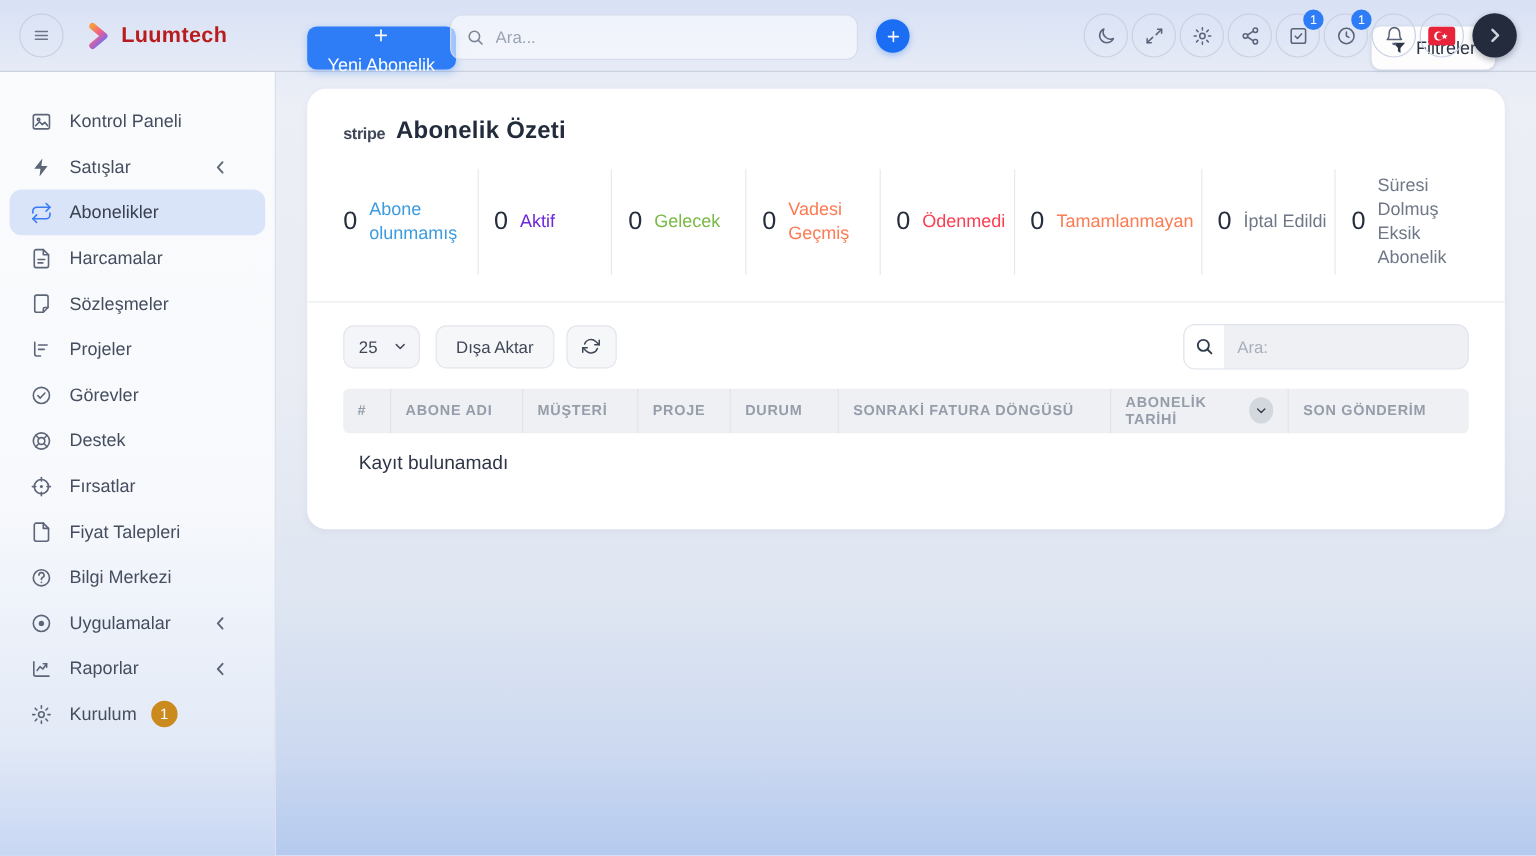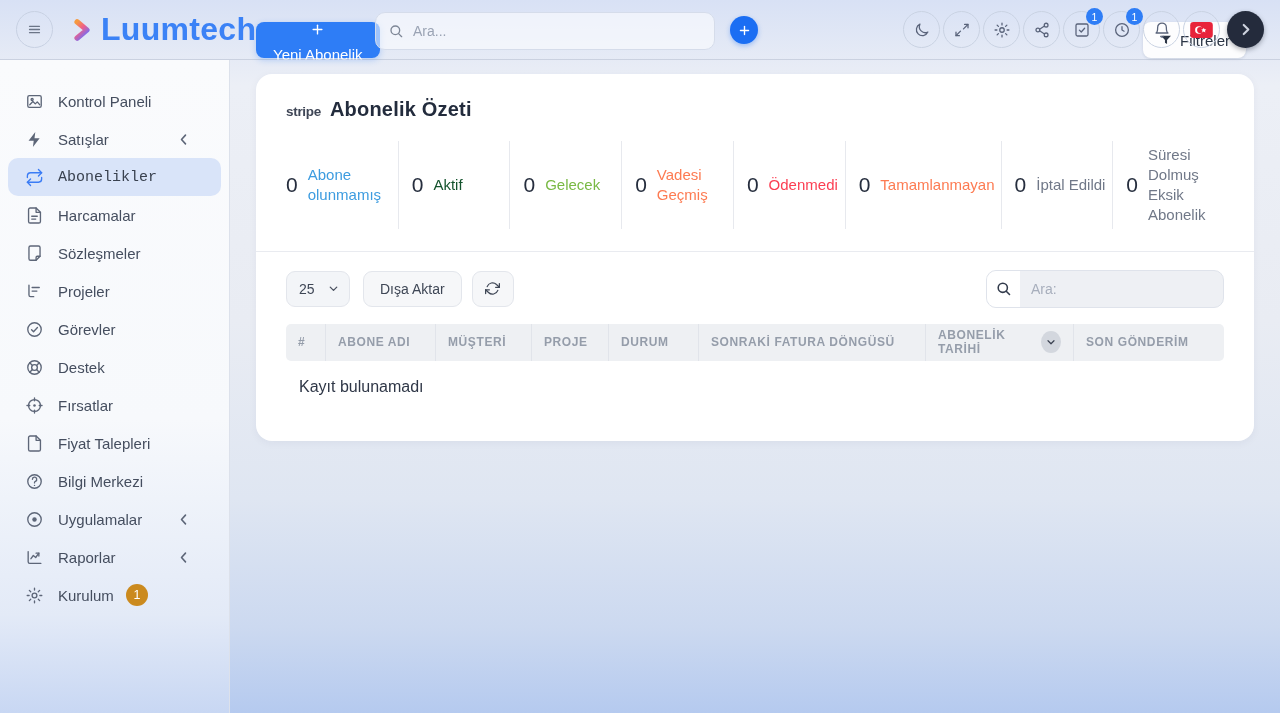--- a/index.html
+++ b/index.html
@@ -18,21 +18,21 @@
     display:flex; align-items:center; padding:0 16px;
     border-bottom:1px solid rgba(130,144,170,.28); z-index:5;
   }
   .hamburger {
     width:37px; height:37px; border-radius:50%; border:1px solid #c7d0e2;
     background:transparent; display:flex; align-items:center; justify-content:center; color:#6b7587;
   }
   .hamburger svg { width:17px; height:17px; }
   .logo { display:flex; align-items:center; margin-left:16px; gap:6px; }
   .logo-mark svg { width:26px; height:26px; }
-  .logo-text { font-size:32px; font-weight:700; color:#3b82f6; letter-spacing:.3px; }
+  .logo-text { font-size:18px; font-weight:700; color:#b91c1c; letter-spacing:.3px; }
   .header-search {
     position:absolute; left:375px; top:12px; width:340px; height:38px;
     border:1px solid #d5dcea; border-radius:10px; background:rgba(255,255,255,.55);
     display:flex; align-items:center; padding:0 12px; gap:9px;
   }
   .header-search .icon { color:#7d8696; }
   .header-search .icon svg { width:16px; height:16px; }
   .header-search input { flex:1; border:none; outline:none; background:transparent; font-size:14px; color:#3c4454; font-family:inherit; }
   .header-search input::placeholder { color:#9aa3b4; }
   .plus-btn {
@@ -63,21 +63,21 @@
     position:fixed; top:60px; left:0; bottom:0; width:230px; padding-top:22px;
     background:linear-gradient(180deg,#fafbfd 0%,#f7f9fc 55%,#e3eaf7 85%,#c8d7f3 100%);
     border-right:1px solid #dce1eb; z-index:4;
   }
   .side-item {
     height:38px; margin:0 8px; border-radius:10px; display:flex; align-items:center;
     padding:0 14px 0 17px; color:#454e5f; font-size:15px;
   }
   .side-item .icon { width:19px; margin-right:14px; color:#5d6678; display:flex; }
   .side-item .icon svg { width:19px; height:19px; }
-  .side-item.active { background:#d9e4f9;font-family:Liberation Mono, monospace; }
+  .side-item.active { background:#d9e4f9; }
   .side-item.active .icon { color:#3b7cf5; }
   .side-item.active .side-label { color:#39414f; }
   .side-chev { margin-left:auto; color:#8b93a3; display:flex; }
   .side-chev svg { width:13px; height:13px; }
   .side-badge {
     margin-left:12px; min-width:22px; height:22px; border-radius:11px; background:#cb8a1e;
     color:#fff; font-size:12.5px; display:flex; align-items:center; justify-content:center; padding:0 6px;
   }
 
   
@@ -468,21 +468,21 @@
       <span class="stripe-mark" data-interactable="false">stripe</span>
       <h2 class="card-title" data-interactable="false">Abonelik Özeti</h2>
     </div>
     <div class="stats" id="stats-row" data-interactable="false">
         <div class="stat" data-interactable="false">
           <span class="stat-count" data-interactable="false">0</span>
           <span class="stat-label" data-interactable="false" style="color: rgb(61, 156, 224);">Abone olunmamış</span>
         </div>
         <div class="stat" data-interactable="false">
           <span class="stat-count" data-interactable="false">0</span>
-          <span class="stat-label" data-interactable="false" style="color: #14532d;">Aktif</span>
+          <span class="stat-label" data-interactable="false" style="color: #6d28d9;">Aktif</span>
         </div>
         <div class="stat" data-interactable="false">
           <span class="stat-count" data-interactable="false">0</span>
           <span class="stat-label" data-interactable="false" style="color: rgb(121, 185, 68);">Gelecek</span>
         </div>
         <div class="stat" data-interactable="false">
           <span class="stat-count" data-interactable="false">0</span>
           <span class="stat-label" data-interactable="false" style="color: rgb(253, 123, 82);">Vadesi Geçmiş</span>
         </div>
         <div class="stat" data-interactable="false">

